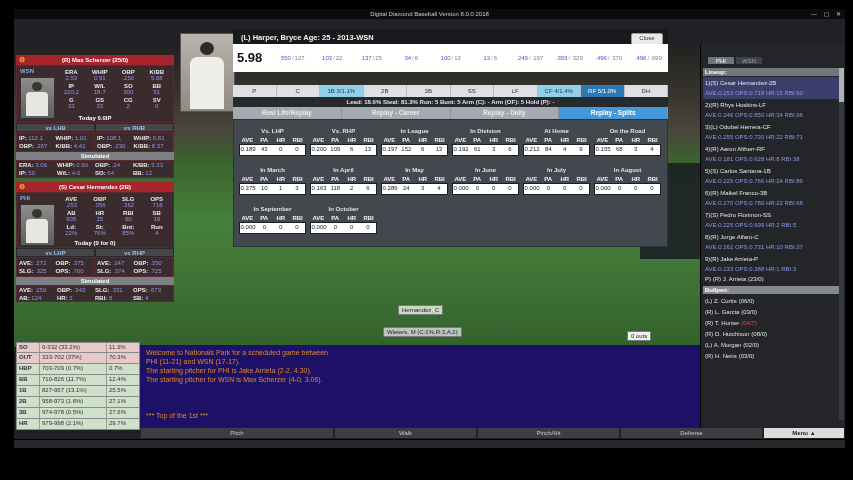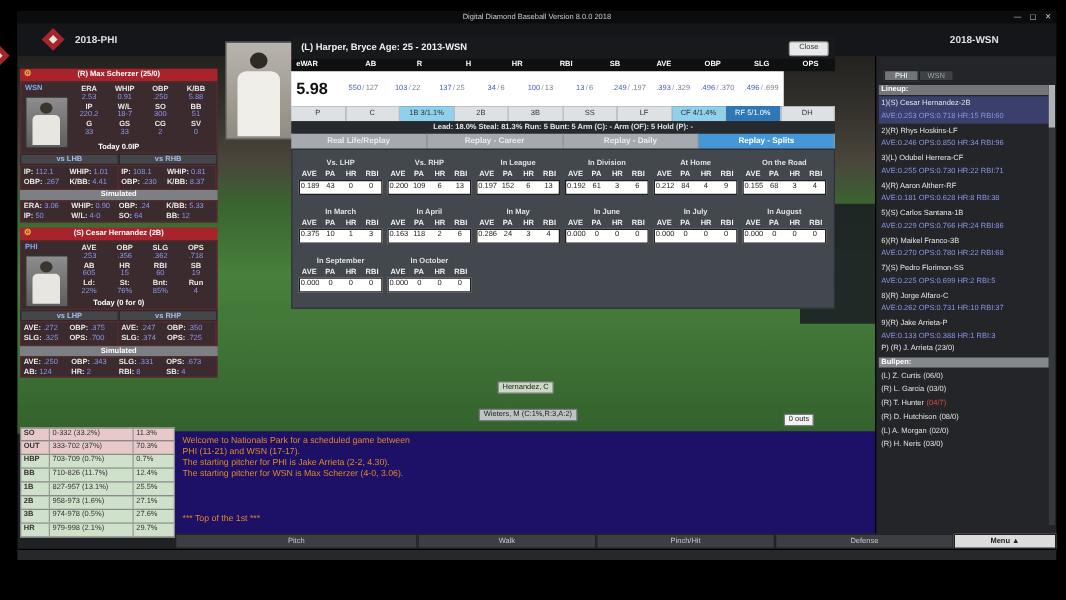--- a/index.html
+++ b/index.html
@@ -66,21 +66,21 @@
   .portrait{left:180px;top:33px;width:53px;height:77px;background:linear-gradient(#b9b5ad,#8f8b83);border:1px solid #555;}
   .portrait:before{content:"";position:absolute;left:19px;top:8px;width:14px;height:13px;border-radius:50%;background:#2e2a26;}
   .portrait:after{content:"";position:absolute;left:9px;top:23px;width:34px;height:52px;border-radius:7px 7px 0 0;background:#f0eee8;}
   .popup-title{left:233px;top:29px;width:435px;height:18px;background:#17191c;color:#f2f2f2;
                font-size:7.5px;font-weight:bold;line-height:18px;padding-left:8px;box-sizing:border-box;}
   .close-btn{position:absolute;right:5px;top:4px;width:30px;height:10px;background:#e9e9e9;border:1px solid #9a9a9a;
              border-radius:2px;font-size:6px;line-height:9px;text-align:center;color:#333;font-weight:normal;}
   .stats-h{left:233px;top:47px;width:435px;height:10px;background:#0e1012;display:flex;}
   .sh{flex:1;color:#fff;font-size:6px;font-weight:bold;line-height:10px;text-align:center;}
   .sh.ewar{flex:none;width:40px;text-align:left;padding-left:4px;}
-  .stats-v{left:233px;top:57px;width:394px;height:28px;background:#fff;display:flex;}
+  .stats-v{left:233px;top:44px;width:435px;height:28px;background:#fff;display:flex;}
   .ewarv{flex:none;width:40px;font-size:13px;font-weight:bold;color:#111;line-height:28px;padding-left:4px;box-sizing:border-box;}
   .sv{flex:1;text-align:center;font-size:6px;line-height:28px;white-space:nowrap;}
   .sv .r{color:#4a5ac8;}
   .sv .sep{color:#999;margin:0 1px;}
   .sv .p{color:#7a7f8e;}
   .posrow{left:233px;top:85px;width:435px;height:12px;display:flex;}
   .pos{flex:1;background:#dde1e4;border-right:1px solid #b8bcc0;font-size:6px;line-height:12px;
        text-align:center;color:#333;white-space:nowrap;overflow:hidden;}
   .pos.hl{background:#8fd0ec;}
   .pos.sel{background:#2f78b8;color:#fff;}
@@ -145,26 +145,20 @@
 
   <div class="abs titlebar">
     <span>Digital Diamond Baseball Version 8.0.0 2018</span>
   </div>
   <div class="abs winctl">
     <span>—</span>
     <span>▢</span>
     <span>✕</span>
   </div>
 
-  <div class="abs teamsbar">
-    <div class="abs ddb" style="left:22px;top:6px;"></div>
-    <div class="abs teamlbl" style="left:46px;top:0;">2018-PHI</div>
-    <div class="abs teamlbl" style="right:46px;top:0;">2018-WSN</div>
-    <div class="abs ddb" style="right:22px;top:6px;"></div>
-  </div>
 
   <div class="abs field">
     <div class="abs sboard"></div>
     <div class="abs adstrip" style="position:absolute;left:32px;top:105px;"></div>
   </div>
   <div class="abs pill runner-pill">Hernandez, C</div>
   <div class="abs pill catcher-pill">Wieters, M (C:1%,R:3,A:2)</div>
   <div class="abs pill outs-box">0 outs</div>
 
   <div class="abs card-h" style="top:55px;">

